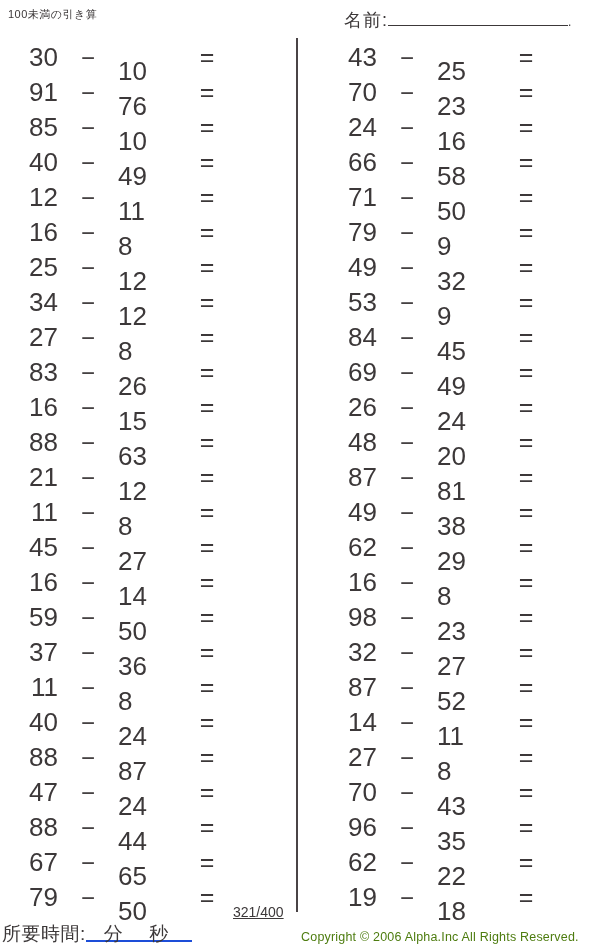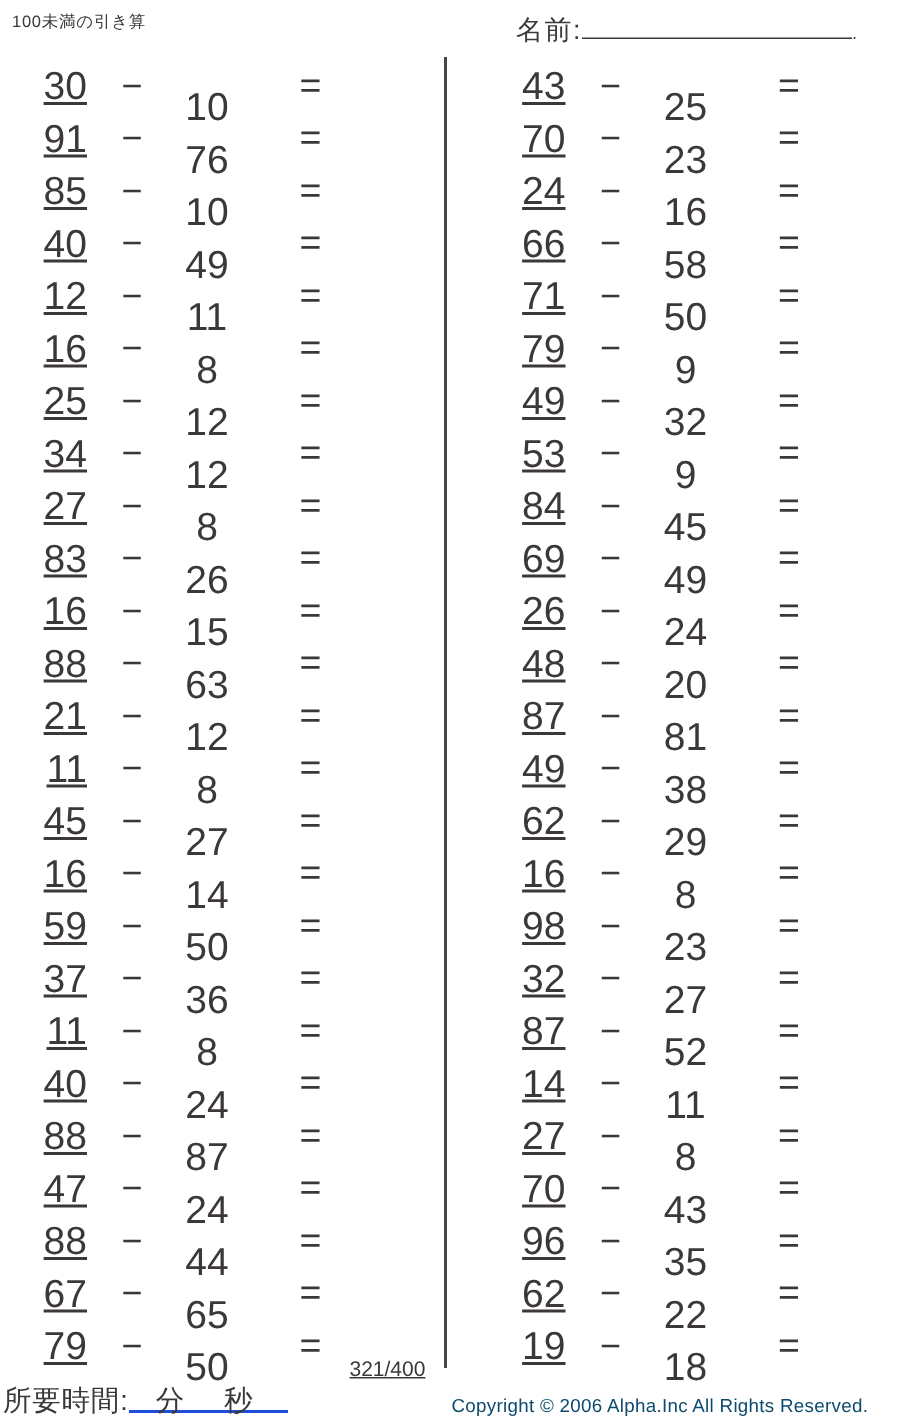--- a/index.html
+++ b/index.html
@@ -46,23 +46,23 @@
   .col-right { left: 297px; width: 303px; }
 
   .prow {
     height: 35px;
     display: flex; align-items: center;
     font-size: 26px;
   }
   .col-left  .prow { padding-left: 14px; }
   .col-right .prow { padding-left: 36px; }
 
-  .minuend    { display: inline-block; width: 44px; text-align: right; text-decoration: underline; }
+  .minuend    { display: inline-block; width: 44px; text-align: right; }
   .op         { display: inline-block; width: 60px; text-align: center; font-size: 24px; }
-  .subtrahend { display: inline-block; width: 40px; text-align: center; margin-top: 28px; }
+  .subtrahend { display: inline-block; width: 40px; text-align: left; margin-top: 28px; }
   .eq         { display: inline-block; width: 98px; text-align: center; font-size: 25px; }
 
   .footer-left {
     position: absolute; left: 2px; top: 921px;
     font-size: 19px; letter-spacing: 0.5px;
     white-space: nowrap;
   }
   .time-line {
     display: inline-block;
     width: 106px; height: 21px;
@@ -73,21 +73,21 @@
   .time-line .sec-label { margin-left: 26px; }
 
   .page-number {
     position: absolute; left: 233px; top: 904px;
     font-size: 14px;
     text-decoration: underline;
   }
   .copyright {
     position: absolute; left: 301px; top: 930px;
     font-size: 12.5px; letter-spacing: 0.2px;
-    color: #0c4a6e;
+    color: #4d7c0f;
     white-space: nowrap;
   }
 </style>
 </head>
 <body>
 
 <div class="title">100未満の引き算</div>
 
 <div class="name-area"><span>名前:</span><span class="name-line"></span><span class="name-dot">.</span></div>
 

